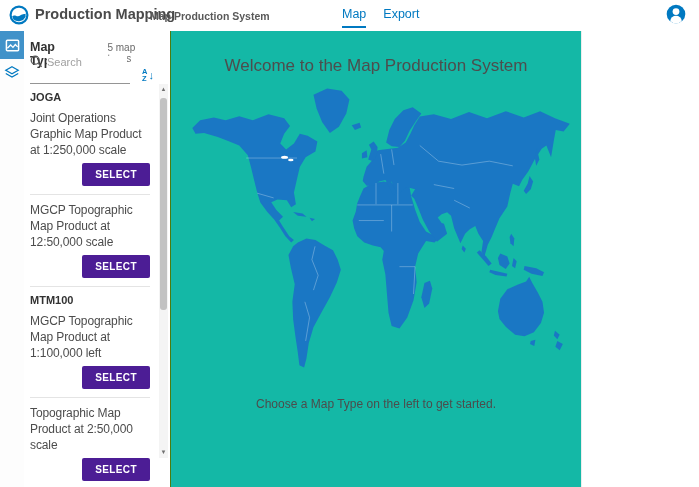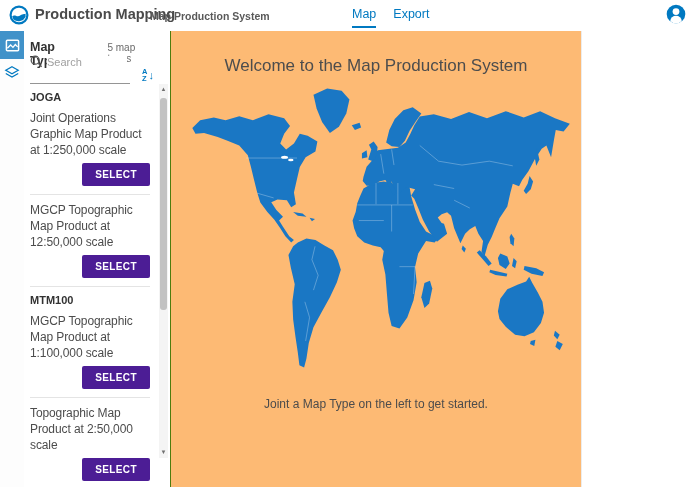--- a/index.html
+++ b/index.html
@@ -6,21 +6,21 @@
   body{
     width:699px;height:487px;overflow:hidden;position:relative;
     background:#fff;font-family:"Liberation Sans",sans-serif;
     -webkit-font-smoothing:antialiased;
   }
   
   .header{position:absolute;top:0;left:0;width:699px;height:31px;background:#fff;}
   .logo{position:absolute;left:9px;top:5px;width:20px;height:20px;}
   .app-title{position:absolute;left:35px;top:6px;font-size:14.5px;font-weight:600;color:#4a4a4a;}
   .app-subtitle{position:absolute;left:150px;top:10px;font-size:10.5px;font-weight:600;color:#595959;}
-  .nav{position:absolute;left:352px;top:7px;display:flex;gap:17px;}
+  .nav{position:absolute;left:342px;top:7px;display:flex;gap:17px;}
   .tab{font-size:12.5px;color:#0079c1;padding-bottom:5px;cursor:pointer;}
   .tab.active{border-bottom:2px solid #0079c1;}
   .avatar{position:absolute;right:13px;top:4px;width:20px;height:20px;}
   
   .tool-strip{position:absolute;left:0;top:31px;width:24px;bottom:0;background:#fdfdfd;}
   .tool-cell{width:24px;height:28px;display:flex;align-items:center;justify-content:center;cursor:pointer;}
   .tool-cell.active{background:#4192c9;}
   
   .sidebar{position:absolute;left:24px;top:31px;width:146px;bottom:0;background:#fff;border-right:1px solid #4d7c0f;}
   .panel-header{display:flex;justify-content:space-between;align-items:baseline;padding:9px 10px 0 6px;}
@@ -41,21 +41,21 @@
   .mt-btn-row{text-align:right;margin-top:5px;}
   .select-btn{background:#4c1d95;color:#fff;border:none;border-radius:2px;font-size:10px;
     font-weight:700;letter-spacing:.4px;padding:6px 13px;cursor:pointer;font-family:"Liberation Sans",sans-serif;}
   
   .sb-track{position:absolute;right:2px;top:53px;width:9px;height:374px;background:#f4f4f4;}
   .sb-arrow{position:absolute;left:0;width:9px;height:11px;font-size:6px;color:#707070;text-align:center;line-height:11px;cursor:pointer;}
   .sb-arrow.up{top:0;}
   .sb-arrow.down{bottom:0;}
   .sb-thumb{position:absolute;left:1px;top:14px;width:7px;height:212px;background:#c2c2c2;border-radius:3px;cursor:grab;}
   
-  .main{position:absolute;left:171px;top:31px;width:410px;bottom:0;background:#fdba74;border-right:1px solid #ececec;}
+  .main{position:absolute;left:171px;top:31px;width:410px;bottom:0;background:#14b8a6;border-right:1px solid #ececec;}
   .welcome{margin-top:25px;text-align:center;font-size:17px;font-weight:400;color:#4d4d4d;}
   .map-wrap{margin-top:7px;text-align:center;}
   .instruction{margin-top:13px;text-align:center;font-size:12px;color:#4c4c4c;}
 </style>
 </head>
 <body>
 
 <div class="header">
   <svg class="logo" viewBox="0 0 20 20">
     <circle cx="10" cy="10" r="8.4" fill="#fff" stroke="#0079c1" stroke-width="2.2"></circle>
@@ -123,21 +123,21 @@
       <div class="mt-name">JOGA</div>
       <div class="mt-desc">Joint Operations Graphic Map Product at 1:250,000 scale</div>
       <div class="mt-btn-row"><button class="select-btn">SELECT</button></div>
     </div>
     <div class="mt-item">
       <div class="mt-desc">MGCP Topographic Map Product at 12:50,000 scale</div>
       <div class="mt-btn-row"><button class="select-btn">SELECT</button></div>
     </div>
     <div class="mt-item">
       <div class="mt-name">MTM100</div>
-      <div class="mt-desc">MGCP Topographic Map Product at 1:100,000 scale</div>
+      <div class="mt-desc">MGCP Topographic Map Product at 1:100,000 left</div>
       <div class="mt-btn-row"><button class="select-btn">SELECT</button></div>
     </div>
     <div class="mt-item">
       <div class="mt-desc">Topographic Map Product at 2:50,000 scale</div>
       <div class="mt-btn-row"><button class="select-btn">SELECT</button></div>
     </div>
     <div class="mt-item">
       <div class="mt-name">TM100</div>
     </div>
   </div>
@@ -214,14 +214,14 @@
         <path d="M540,312 L540,380"></path>
         <path d="M560,470 L600,470 596,540"></path>
         <path d="M612,160 L660,200 720,210 790,200 850,212"></path>
         <path d="M648,260 L700,270"></path>
         <path d="M700,300 L740,320"></path>
         <path d="M512,182 L520,232"></path>
         <path d="M540,170 L546,210"></path>
       </g>
     </svg>
   </div>
-  <div class="instruction">Joint a Map Type on the left to get started.</div>
+  <div class="instruction">Choose a Map Type on the left to get started.</div>
 </div>
 
 </body></html>

